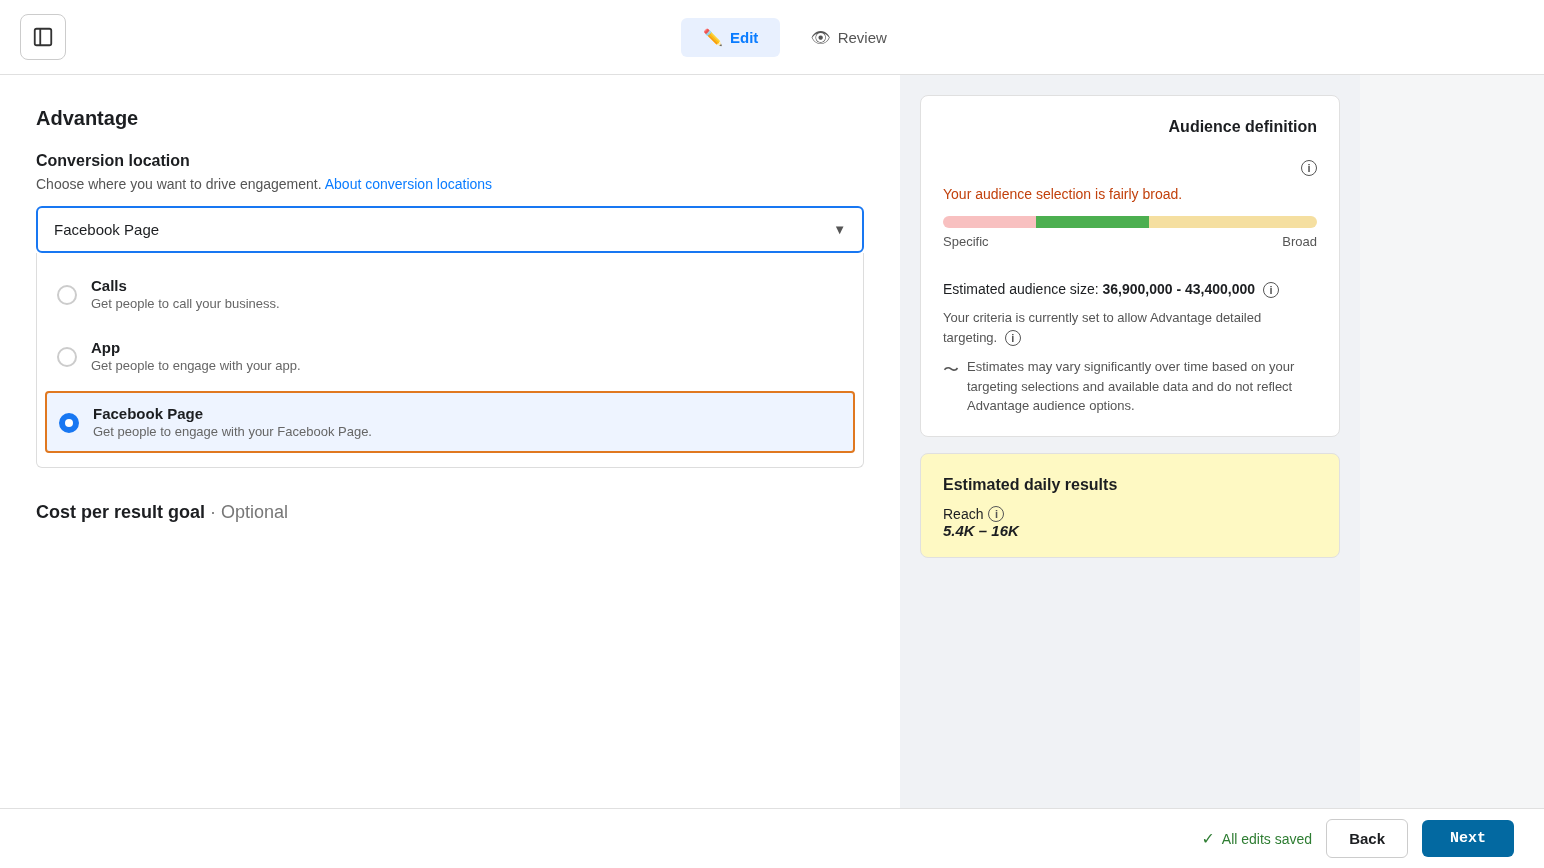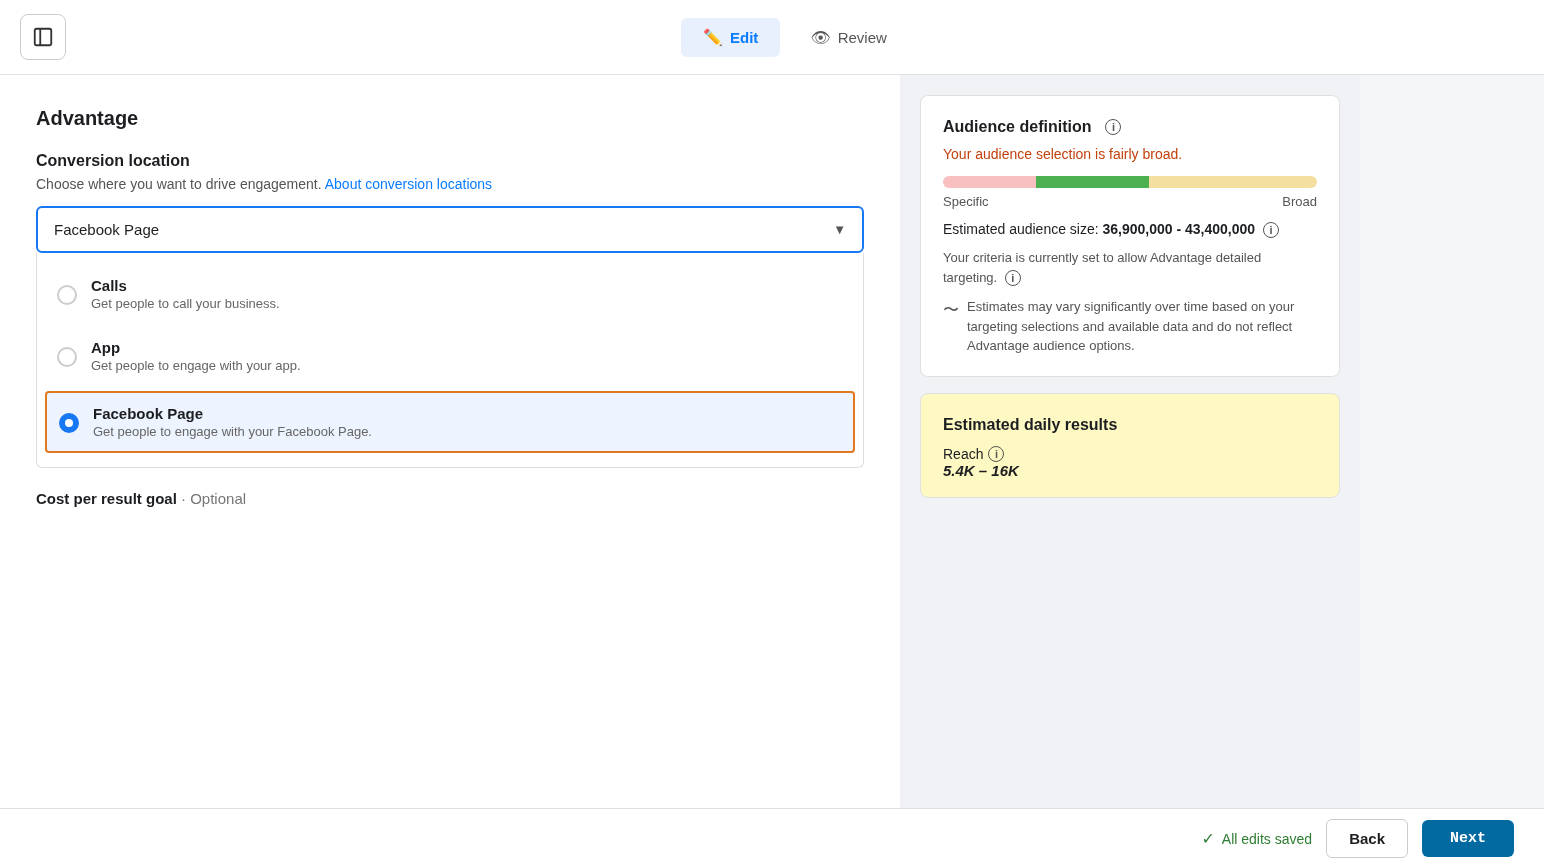--- a/index.html
+++ b/index.html
@@ -200,24 +200,24 @@
       font-weight: 600;
       color: #1c1e21;
     }
     .option-desc {
       font-size: 13px;
       color: #666;
       margin-top: 2px;
     }
 
     .cost-per-result {
-      font-size: 15px;
-      font-weight: 700;
-      color: #1c1e21;
-      margin-top: 22px;
+      font-size: 18px;
+      font-weight: 700;
+      color: #1c1e21;
+      margin-top: 34px;
     }
     .optional-label {
       font-weight: 400;
       color: #777;
     }
 
     
     .right-panel {
       width: 460px;
       flex-shrink: 0;
@@ -234,22 +234,23 @@
       padding: 22px 22px 20px 22px;
       border: 1px solid #e0e0e0;
     }
 
     .card-title {
       font-size: 16px;
       font-weight: 700;
       color: #1c1e21;
       margin-bottom: 10px;
       display: flex;
-      align-items: center;
-      gap: 14px;
+      align-items: flex-end;
+      gap: 24px;
+      flex-direction: column;
     }
     .info-icon {
       display: inline-flex;
       align-items: center;
       justify-content: center;
       width: 16px;
       height: 16px;
       border-radius: 50%;
       border: 1.5px solid #555;
       font-size: 11px;
@@ -272,21 +273,21 @@
       border-radius: 6px;
       background: linear-gradient(to right, #f8c0c0 0%, #f8c0c0 25%, #4CAF50 25%, #4CAF50 55%, #f5dfa0 55%, #f5dfa0 100%);
       margin-bottom: 6px;
       position: relative;
     }
     .gauge-labels {
       display: flex;
       justify-content: space-between;
       font-size: 13px;
       color: #555;
-      margin-bottom: 12px;
+      margin-bottom: 32px;
     }
 
     .audience-size-text {
       font-size: 14px;
       color: #1c1e21;
       margin-bottom: 10px;
       font-weight: 400;
     }
     .audience-size-text strong {
       font-weight: 600;

